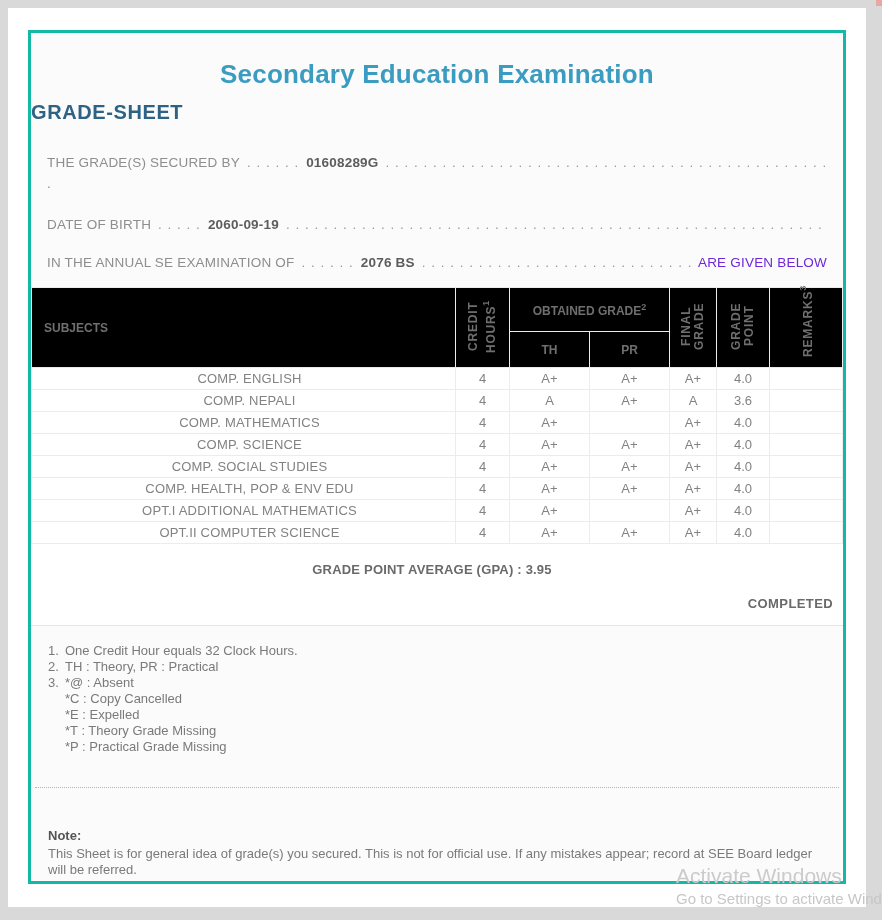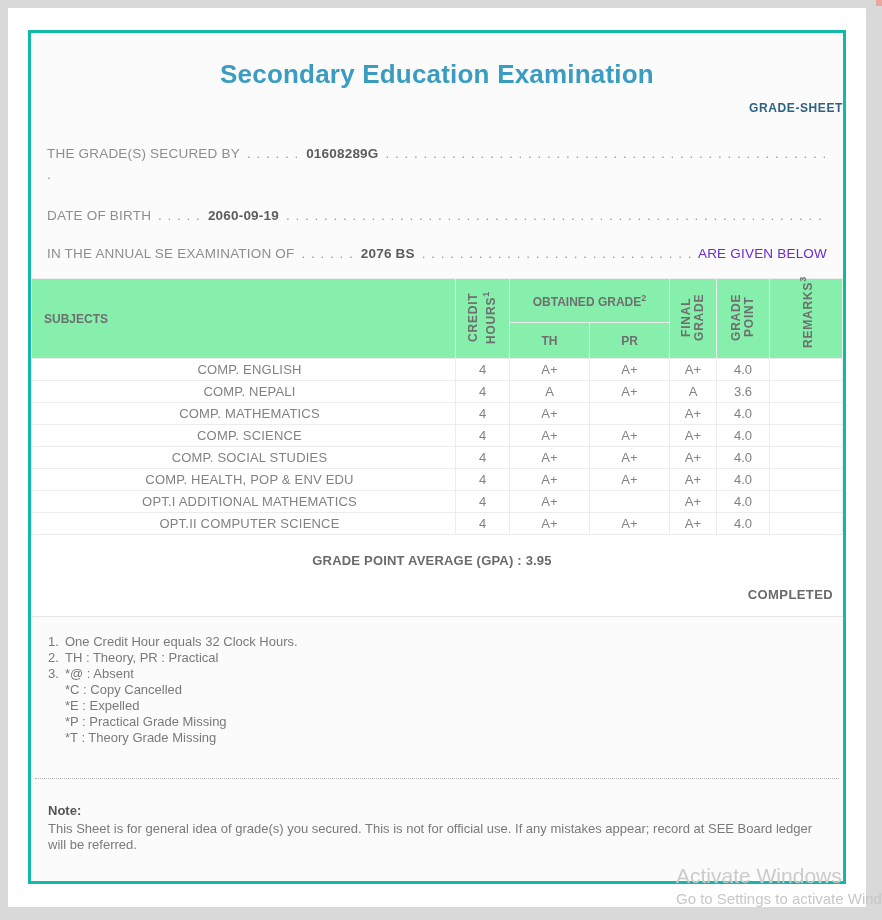--- a/index.html
+++ b/index.html
@@ -21,43 +21,43 @@
   .card {
     position:absolute; left:28px; top:30px; width:818px; height:854px;
     background:#fbfbfb; border:3px solid #14b8a6; overflow:hidden;
   }
   .page-title {
     margin-top:26px; text-align:center;
     font-size:26px; font-weight:bold; color:var(--color-title,#3a9cc1);
     letter-spacing:0.2px;
   }
   .page-subtitle {
-    margin-top:11px; text-align:right;
-    font-size:12px; font-weight:bold; color:var(--color-subtitle,#2d6285);
+    margin-top:11px; text-align:left;
+    font-size:20px; font-weight:bold; color:var(--color-subtitle,#2d6285);
     letter-spacing:0.6px;
   }
 
   .info-line {
     display:flex; align-items:baseline; white-space:nowrap; overflow:hidden;
     padding:0 16px; font-size:13.5px; color:#8e8e8e; letter-spacing:0.2px;
   }
   .info-line .leader { margin:0 7px; color:#9a9a9a; letter-spacing:1px; }
   .info-line .value  { font-weight:bold; color:#5d5d5d; }
   .info-line .filler { flex:1 1 auto; overflow:hidden; margin-left:7px; color:#9a9a9a; letter-spacing:1px; }
   .info-line .suffix { margin-left:6px; color:#6d28d9; }
   .line-secured { margin-top:31px; }
   .stray-dot   { margin-top:7px; padding:0 16px; font-size:13.5px; color:#8e8e8e; line-height:14px; }
   .line-dob    { margin-top:26px; }
   .line-exam   { margin-top:23px; }
 
   
   .table-section { margin-top:17px; background:#ffffff; border-bottom:1px solid #e6e6e6; }
   table.grades { width:100%; border-collapse:collapse; table-layout:fixed; }
   table.grades th, table.grades td { border:1px solid #ececec; }
-  table.grades th { font-size:12px; font-weight:bold; color:#6f6f6f; background:#86efac; }
+  table.grades th { font-size:12px; font-weight:bold; color:#6f6f6f; background:#000000; }
   th.h-subjects { width:424px; text-align:left; padding-left:12px; }
   th.h-credit { width:54px; }
   th.h-th { width:41px; height:36px; }
   th.h-pr { width:40px; }
   th.h-final { width:47px; }
   th.h-point { width:53px; }
   th.h-remarks { width:73px; }
   th.h-obtained { height:44px; font-size:12px; line-height:15px; }
   .vtext {
     display:inline-block;
@@ -79,21 +79,21 @@
   }
 
   
   .footnotes { margin-top:17px; padding-left:17px; font-size:13px; color:#7a7a7a; line-height:16px; }
   .fn-row { display:flex; }
   .fn-num { width:17px; flex:0 0 17px; }
   .fn-sub { margin-left:17px; }
 
   .dotted-sep { margin:32px 4px 0 4px; border-top:1px dotted #b3b3b3; height:0; }
 
-  .note-block { margin-top:24px; padding:0 20px 0 17px; }
+  .note-block { margin-top:40px; padding:0 20px 0 17px; }
   .note-heading { font-size:13px; font-weight:bold; color:#555555; }
   .note-body { margin-top:3px; font-size:13px; color:#7a7a7a; line-height:16px; }
 
   
   .watermark { position:absolute; left:676px; top:864px; z-index:5; white-space:nowrap; }
   .watermark-line1 { font-size:21px; color:#cbcbcb; }
   .watermark-line2 { margin-top:2px; font-size:15px; color:#c7c7c7; }
 </style>
 </head>
 <body>
@@ -235,22 +235,22 @@
     <div class="fn-row">
       <span class="fn-num">2.</span>
       <span>TH : Theory, PR : Practical</span>
     </div>
     <div class="fn-row">
       <span class="fn-num">3.</span>
       <span>*@ : Absent</span>
     </div>
     <div class="fn-sub">*C : Copy Cancelled</div>
     <div class="fn-sub">*E : Expelled</div>
+    <div class="fn-sub">*T : Theory Grade Missing</div>
     <div class="fn-sub">*P : Practical Grade Missing</div>
-    <div class="fn-sub">*T : Theory Grade Missing</div>
   </div>
 
   <div class="dotted-sep"></div>
 
   <div class="note-block">
     <div class="note-heading">Note:</div>
     <div class="note-body">This Sheet is for general idea of grade(s) you secured. This is not for official use. If any mistakes appear; record at SEE Board ledger will be referred.</div>
   </div>
 
 </div>

